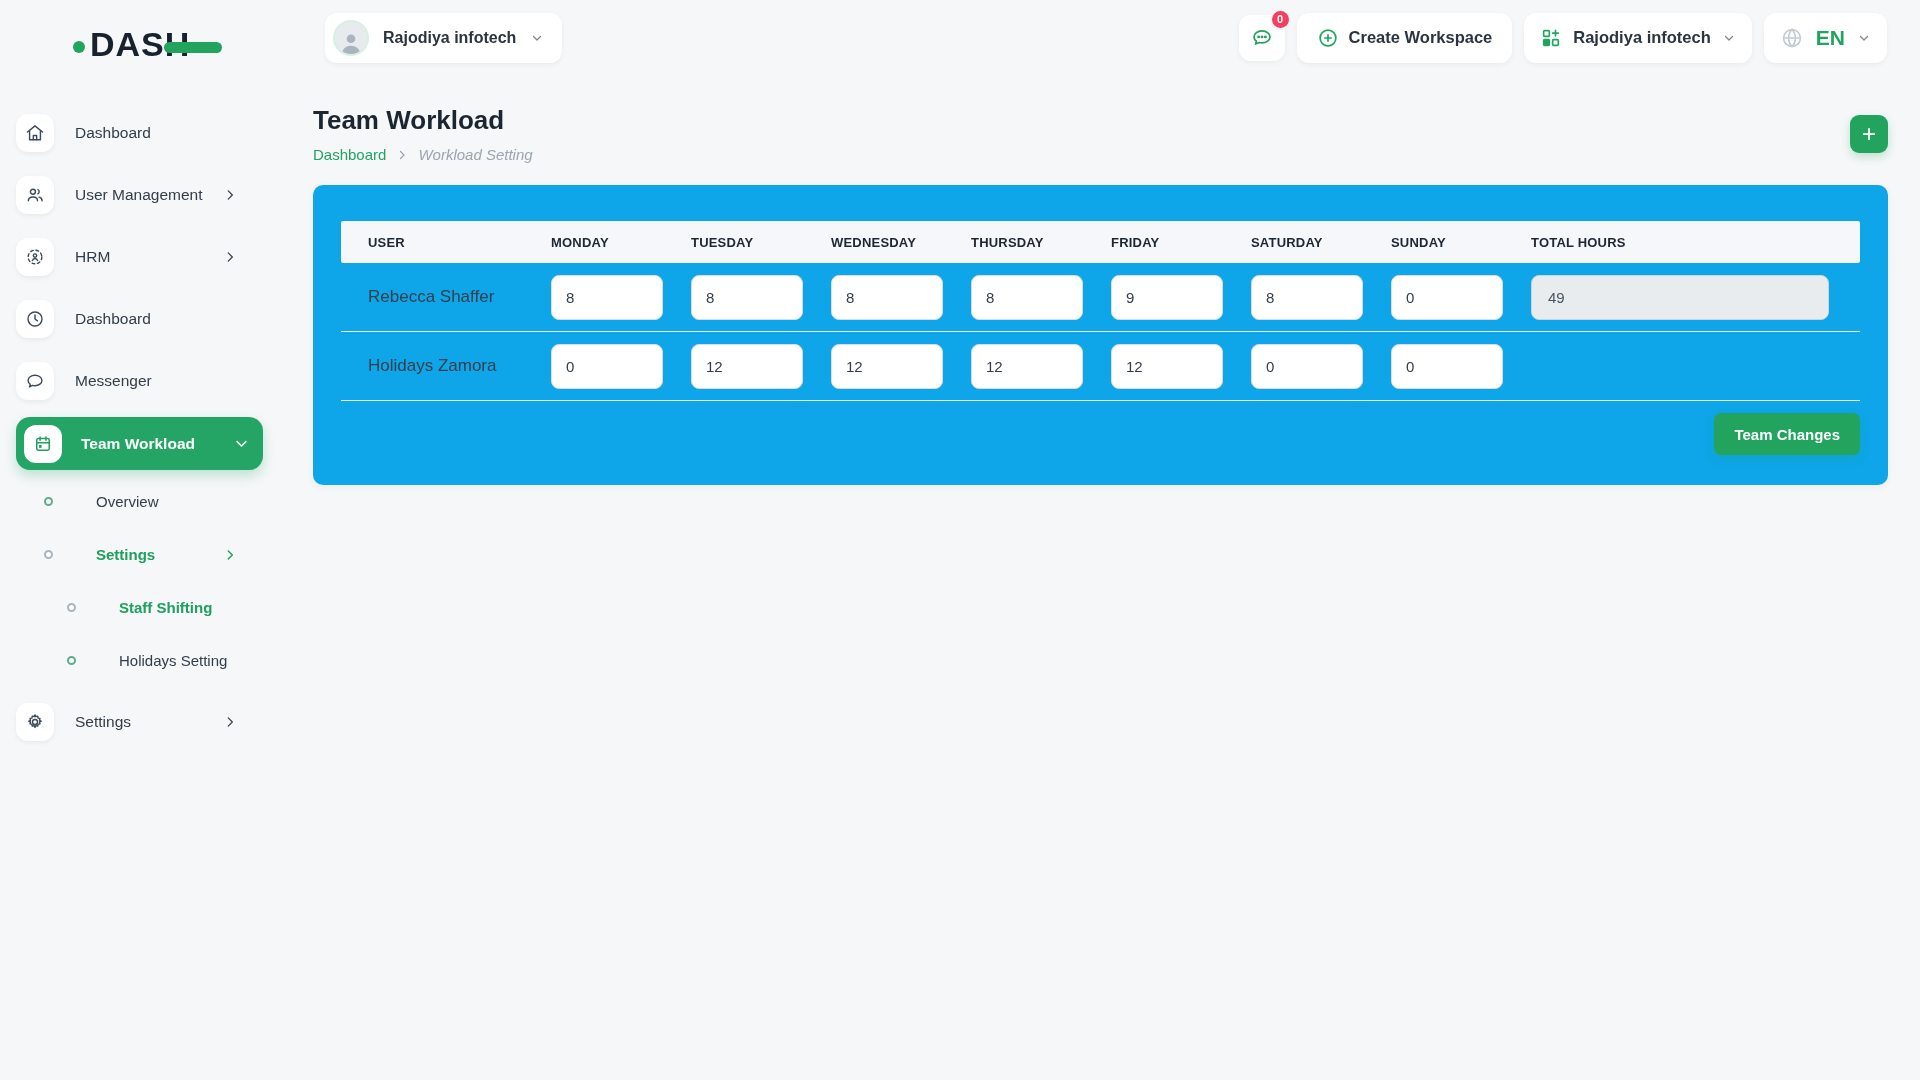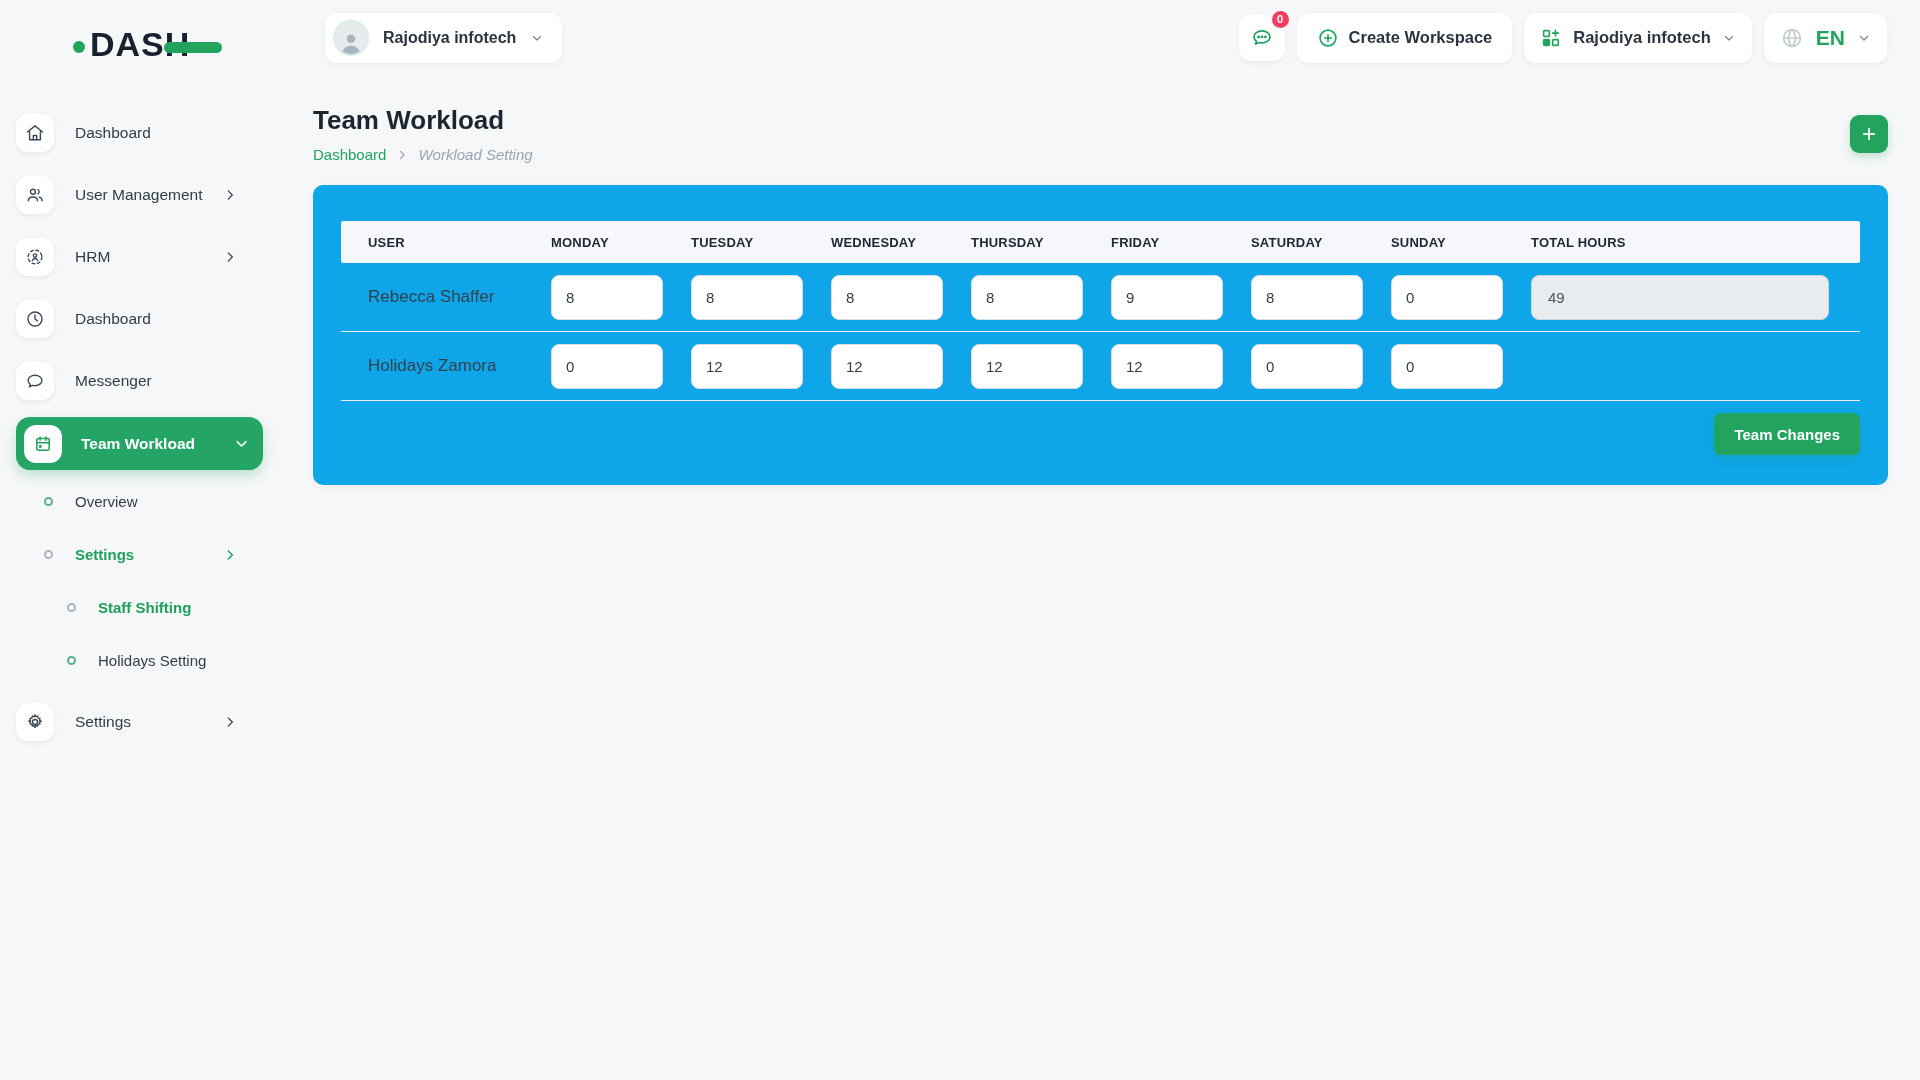--- a/index.html
+++ b/index.html
@@ -30,21 +30,21 @@
   .nav-chevron { margin-left:auto; margin-right:14px; color:#39434f; display:flex; }
 
   .nav-item.active-pill {
     background:#24a566; border-radius:14px; height:53px; width:247px;
     box-shadow:0 6px 12px rgba(36,165,102,.25); padding-left:8px; margin:5px 0;
   }
   .active-pill .tile { box-shadow:none; color:#1fa05c; }
   .active-pill .nav-label { color:#ffffff; font-weight:700; margin-left:19px; }
   .active-pill .nav-chevron { color:#ffffff; }
 
-  .sub-item { display:flex; align-items:center; height:53px; width:235px; cursor:pointer; }
+  .sub-item { display:flex; align-items:center; height:53px; width:235px; cursor:pointer;gap:21px; }
   .sub-item .dot {
     width:9px; height:9px; border-radius:50%; background:#fff;
     border:2px solid #59b088; margin-left:28px; flex:0 0 9px;
   }
   .sub-item .dot.gray { border-color:#aab4be; }
   .sub-label { margin-left:22px; font-size:15px; color:#333e4b; font-weight:500; }
   .sub-item.lvl2 .dot { margin-left:51px; }
   .sub-item.green .sub-label { color:#1fa05c; font-weight:700; }
   .sub-item .nav-chevron.green { color:#1fa05c; }
   .nav-item.bottom-gap { margin-top:4px; }

